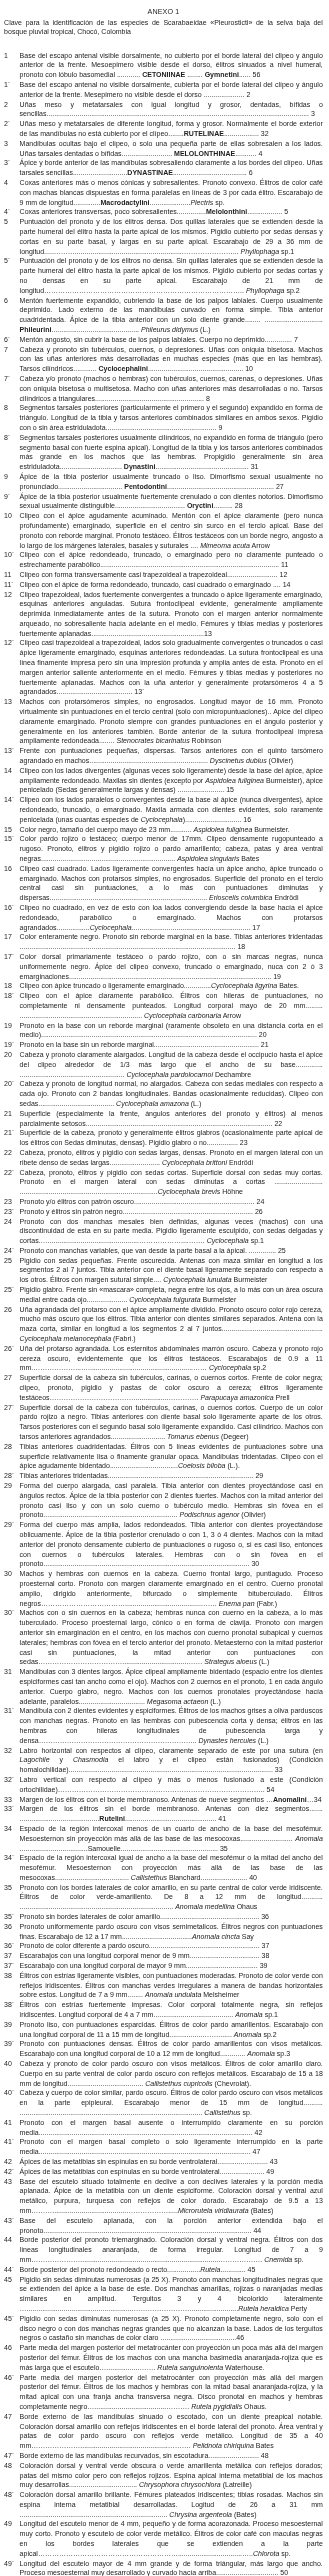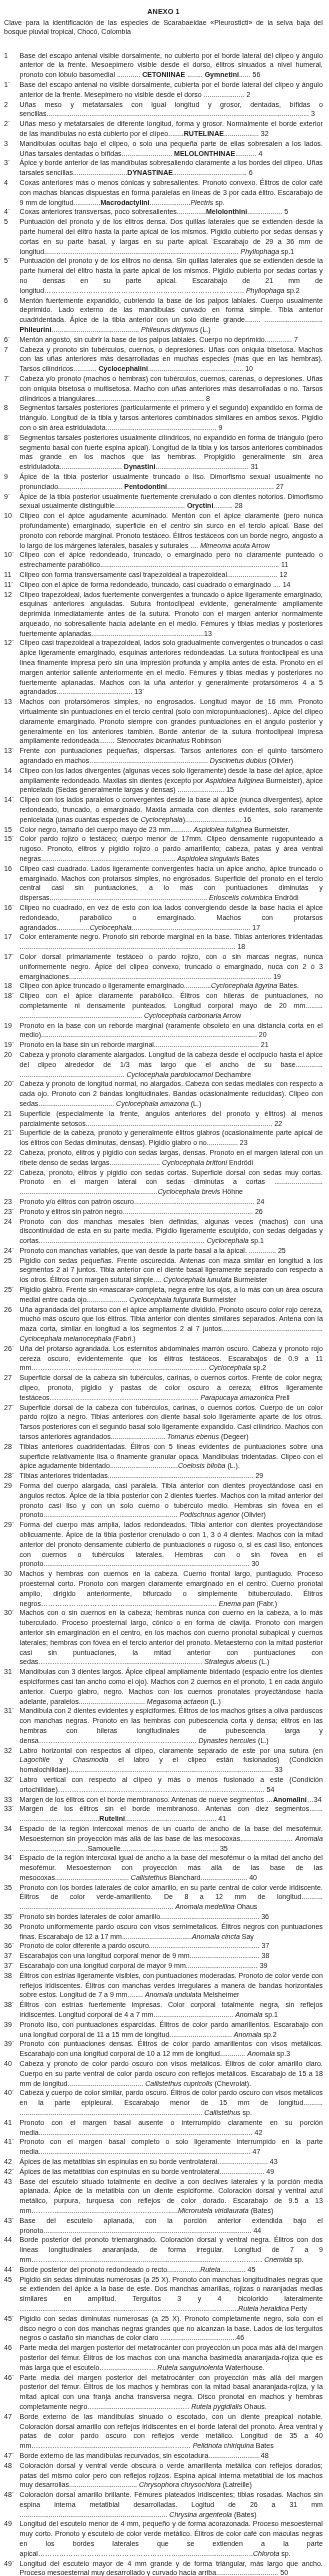--- a/index.html
+++ b/index.html
@@ -9,21 +9,21 @@
     color: #1c1c1c;
   }
   .doc {
     box-sizing: border-box;
     width: 329px;
     min-height: 3167px;
     padding: 6.2px 6.2px 12.4px 4.1px;
   }
   .title {
     text-align: center;
-    font-weight: bold;
+    font-weight: normal;
     font-size: 7.2px;
     margin: 1px 0 1.5px 0;
     letter-spacing: 0.1px;
   }
   .subtitle {
     font-size: 7px;
     line-height: 9.8px;
     text-align: justify;
     margin-bottom: 13.4px;
   }

